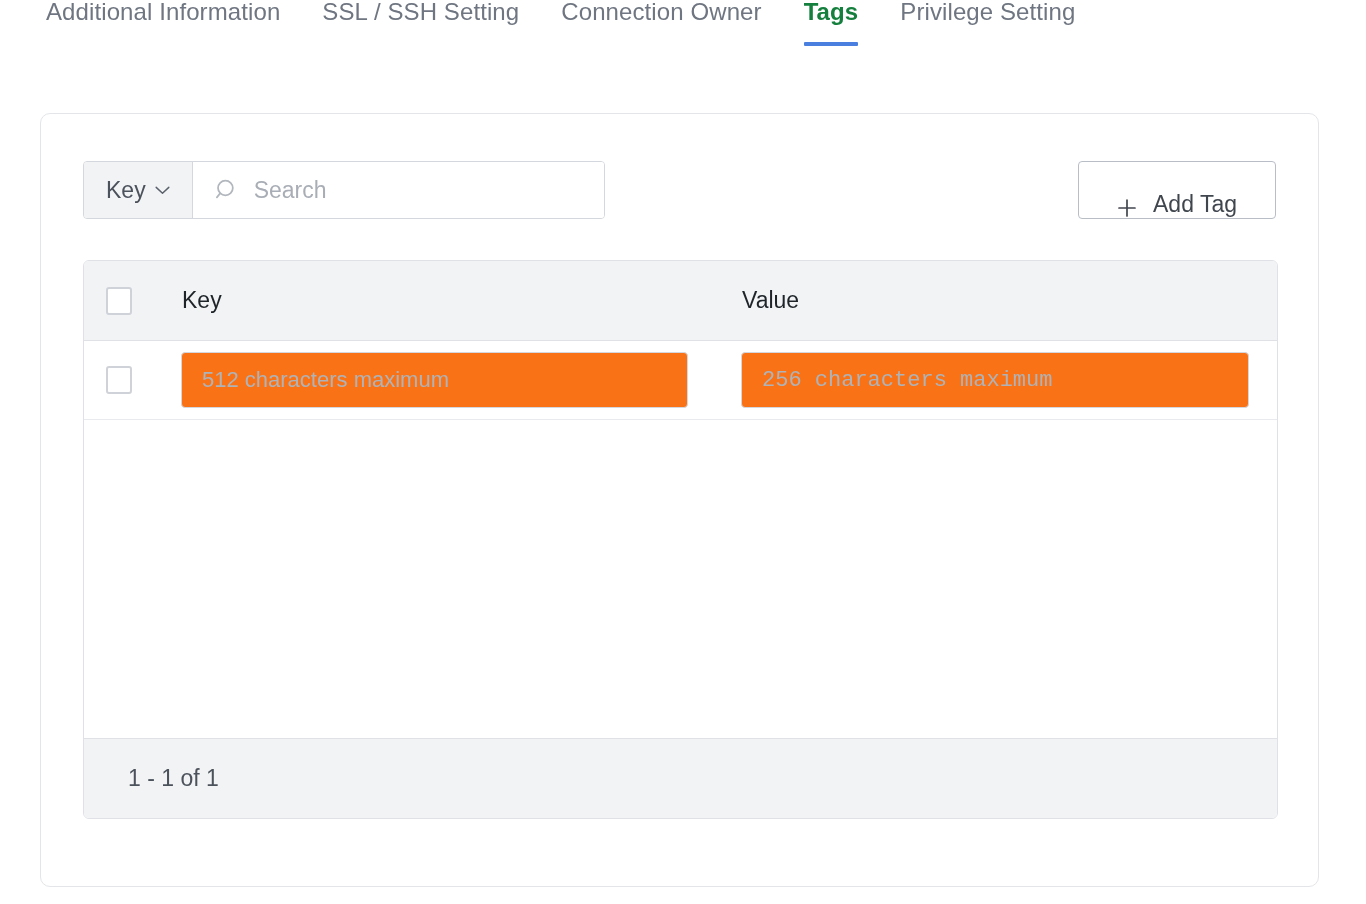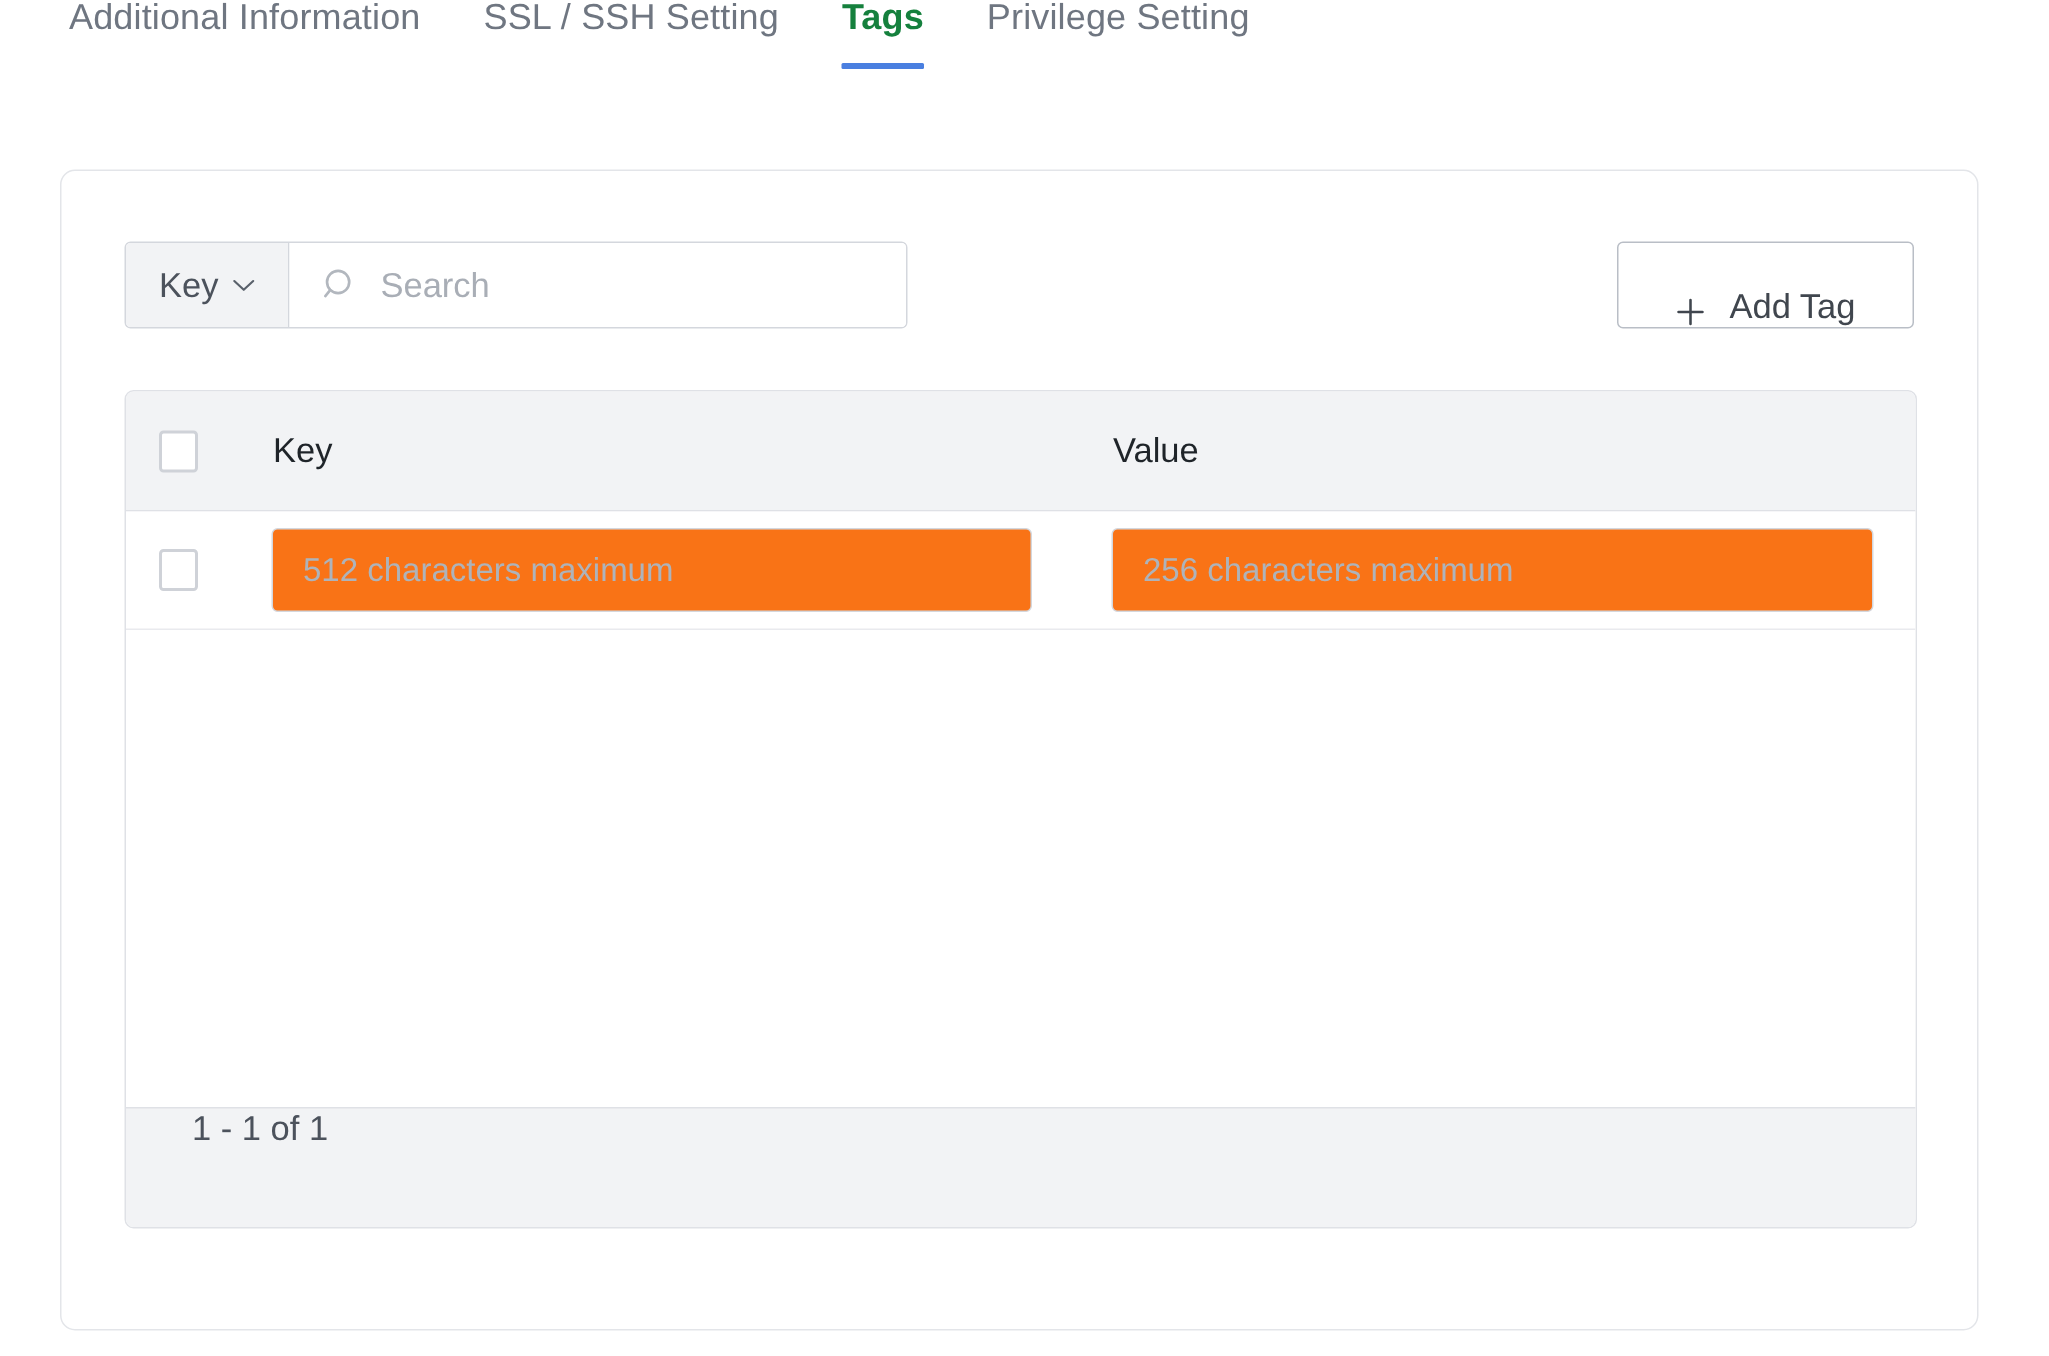--- a/index.html
+++ b/index.html
@@ -158,42 +158,45 @@
     border: 1px solid #d4d7dd;
     border-radius: 4px;
     outline: none;
     padding: 0 20px;
     font-family: "Liberation Sans", sans-serif;
     font-size: 22px;
     color: #3b4148;
     background: #f97316;
   }
   .cellinput::placeholder { color: #aeb3ba; }
-  .cellinput.val { width: 508px; }
+  .cellinput.val { width: 508px; font-family: Liberation Mono, monospace; }
 
   .tfoot {
     height: 80px;
     flex: none;
     background: #f2f3f5;
     border-top: 1px solid #dfe1e6;
-    display: flex; align-items: flex-start;
+    display: flex; align-items: center;
     padding-left: 44px;
     font-size: 23px;
     color: #4c525c;
   }
 </style>
 </head>
 <body>
 
 <div class="tabbar">
   <div class="tab">
     <span>Additional Information</span>
   </div>
   <div class="tab">
     <span>SSL / SSH Setting</span>
+  </div>
+  <div class="tab">
+    <span>Connection Owner</span>
   </div>
   <div class="tab active">
     <span>Tags</span>
     <span class="underline"></span>
   </div>
   <div class="tab">
     <span>Privilege Setting</span>
   </div>
 </div>
 

